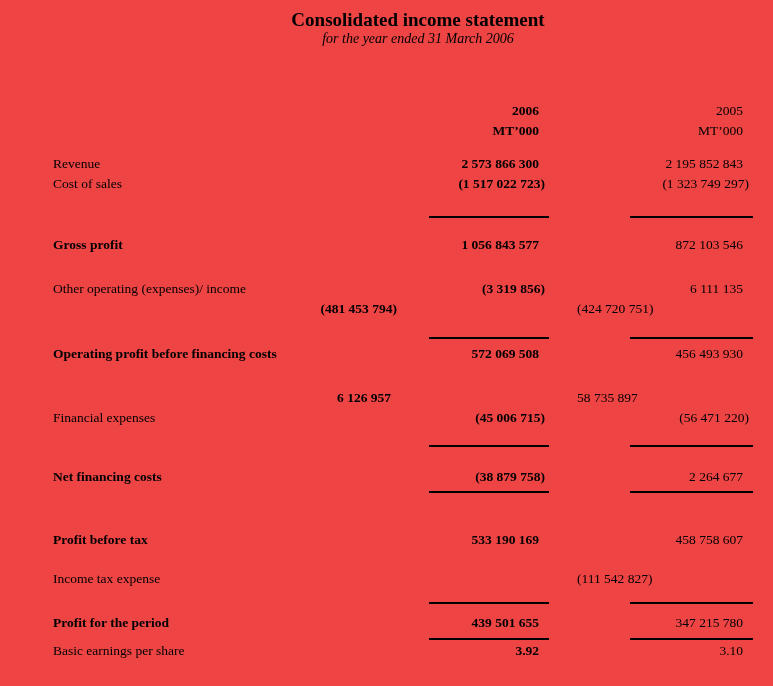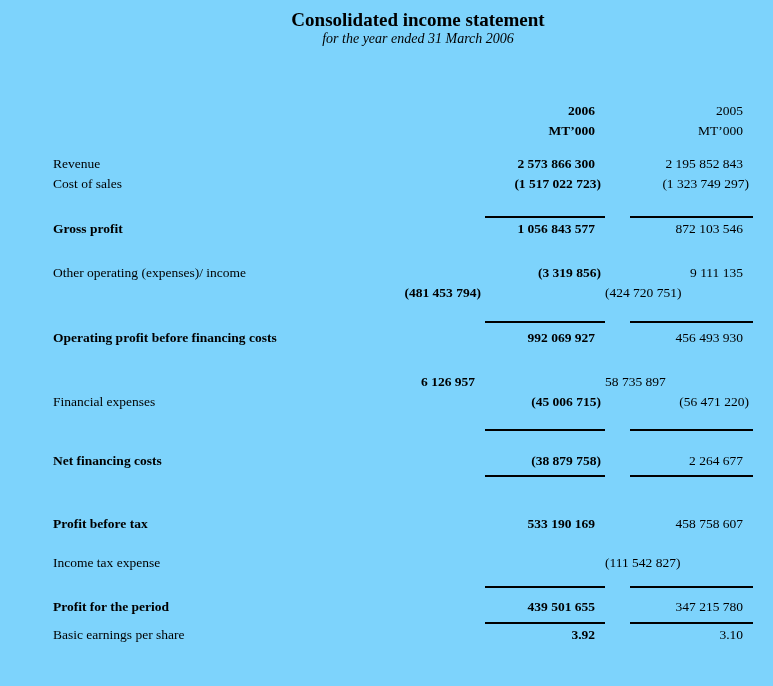--- a/index.html
+++ b/index.html
@@ -6,21 +6,21 @@
     margin: 0;
     padding: 0;
     background: #ffffff;
     color: #000000;
     font-family: "Liberation Serif", "DejaVu Serif", serif;
   }
   .page {
     position: relative;
     width: 773px;
     height: 686px;
-    background: #7dd3fc;
+    background: #ef4444;
     overflow: hidden;
   }
   .heading-block {
     padding-left: 63px; 
     text-align: center;
   }
   .doc-title {
     padding-top: 9px;
     font-size: 19px;
     font-weight: bold;
@@ -33,20 +33,21 @@
     font-family: Liberation Serif, serif;
   }
   .table {
     padding: 0 20px 0 53px;
     font-size: 13.5px;
   }
   .row {
     display: grid;
     grid-template-columns: 1fr 120px 25px 123px;
     line-height: 20px;
+    gap: 28px;
   }
   .cell { min-height: 1px; }
   .num {
     text-align: right;
     padding-right: 10px;
     white-space: nowrap;
   }
   .num.neg { padding-right: 4px; } 
   .col-a { font-weight: bold; }    
   .bold { font-weight: bold; }
@@ -91,50 +92,50 @@
       <div class="cell num neg">(1 323 749 297)</div>
     </div>
 
     <div class="row rule-row" style="margin-top:22px">
       <div class="cell"></div>
         <div class="cell line"></div>
       <div class="cell"></div>
         <div class="cell line"></div>
     </div>
 
-    <div class="row" style="margin-top:0">
+    <div class="row" style="margin-top:16px">
       <div class="cell bold">Gross profit</div>
       <div class="cell num col-a">1 056 843 577</div>
       <div class="cell"></div>
       <div class="cell num">872 103 546</div>
     </div>
 
     <div class="row" style="margin-top:24px">
       <div class="cell">Other operating (expenses)/ income</div>
       <div class="cell num col-a neg">(3 319 856)</div>
       <div class="cell"></div>
-      <div class="cell num">9 111 135</div>
+      <div class="cell num">6 111 135</div>
     </div>
 
     <div class="row">
       <div class="cell num col-a neg">(481 453 794)</div>
       <div class="cell"></div>
       <div class="cell num neg">(424 720 751)</div>
     </div>
 
     <div class="row rule-row" style="margin-top:18px">
       <div class="cell"></div>
         <div class="cell line"></div>
       <div class="cell"></div>
         <div class="cell line"></div>
     </div>
 
     <div class="row" style="margin-top:4px">
       <div class="cell bold">Operating profit before financing costs</div>
-      <div class="cell num col-a">992 069 927</div>
+      <div class="cell num col-a">572 069 508</div>
       <div class="cell"></div>
       <div class="cell num">456 493 930</div>
     </div>
 
     <div class="row" style="margin-top:24px">
       <div class="cell num col-a">6 126 957</div>
       <div class="cell"></div>
       <div class="cell num">58 735 897</div>
     </div>
 

